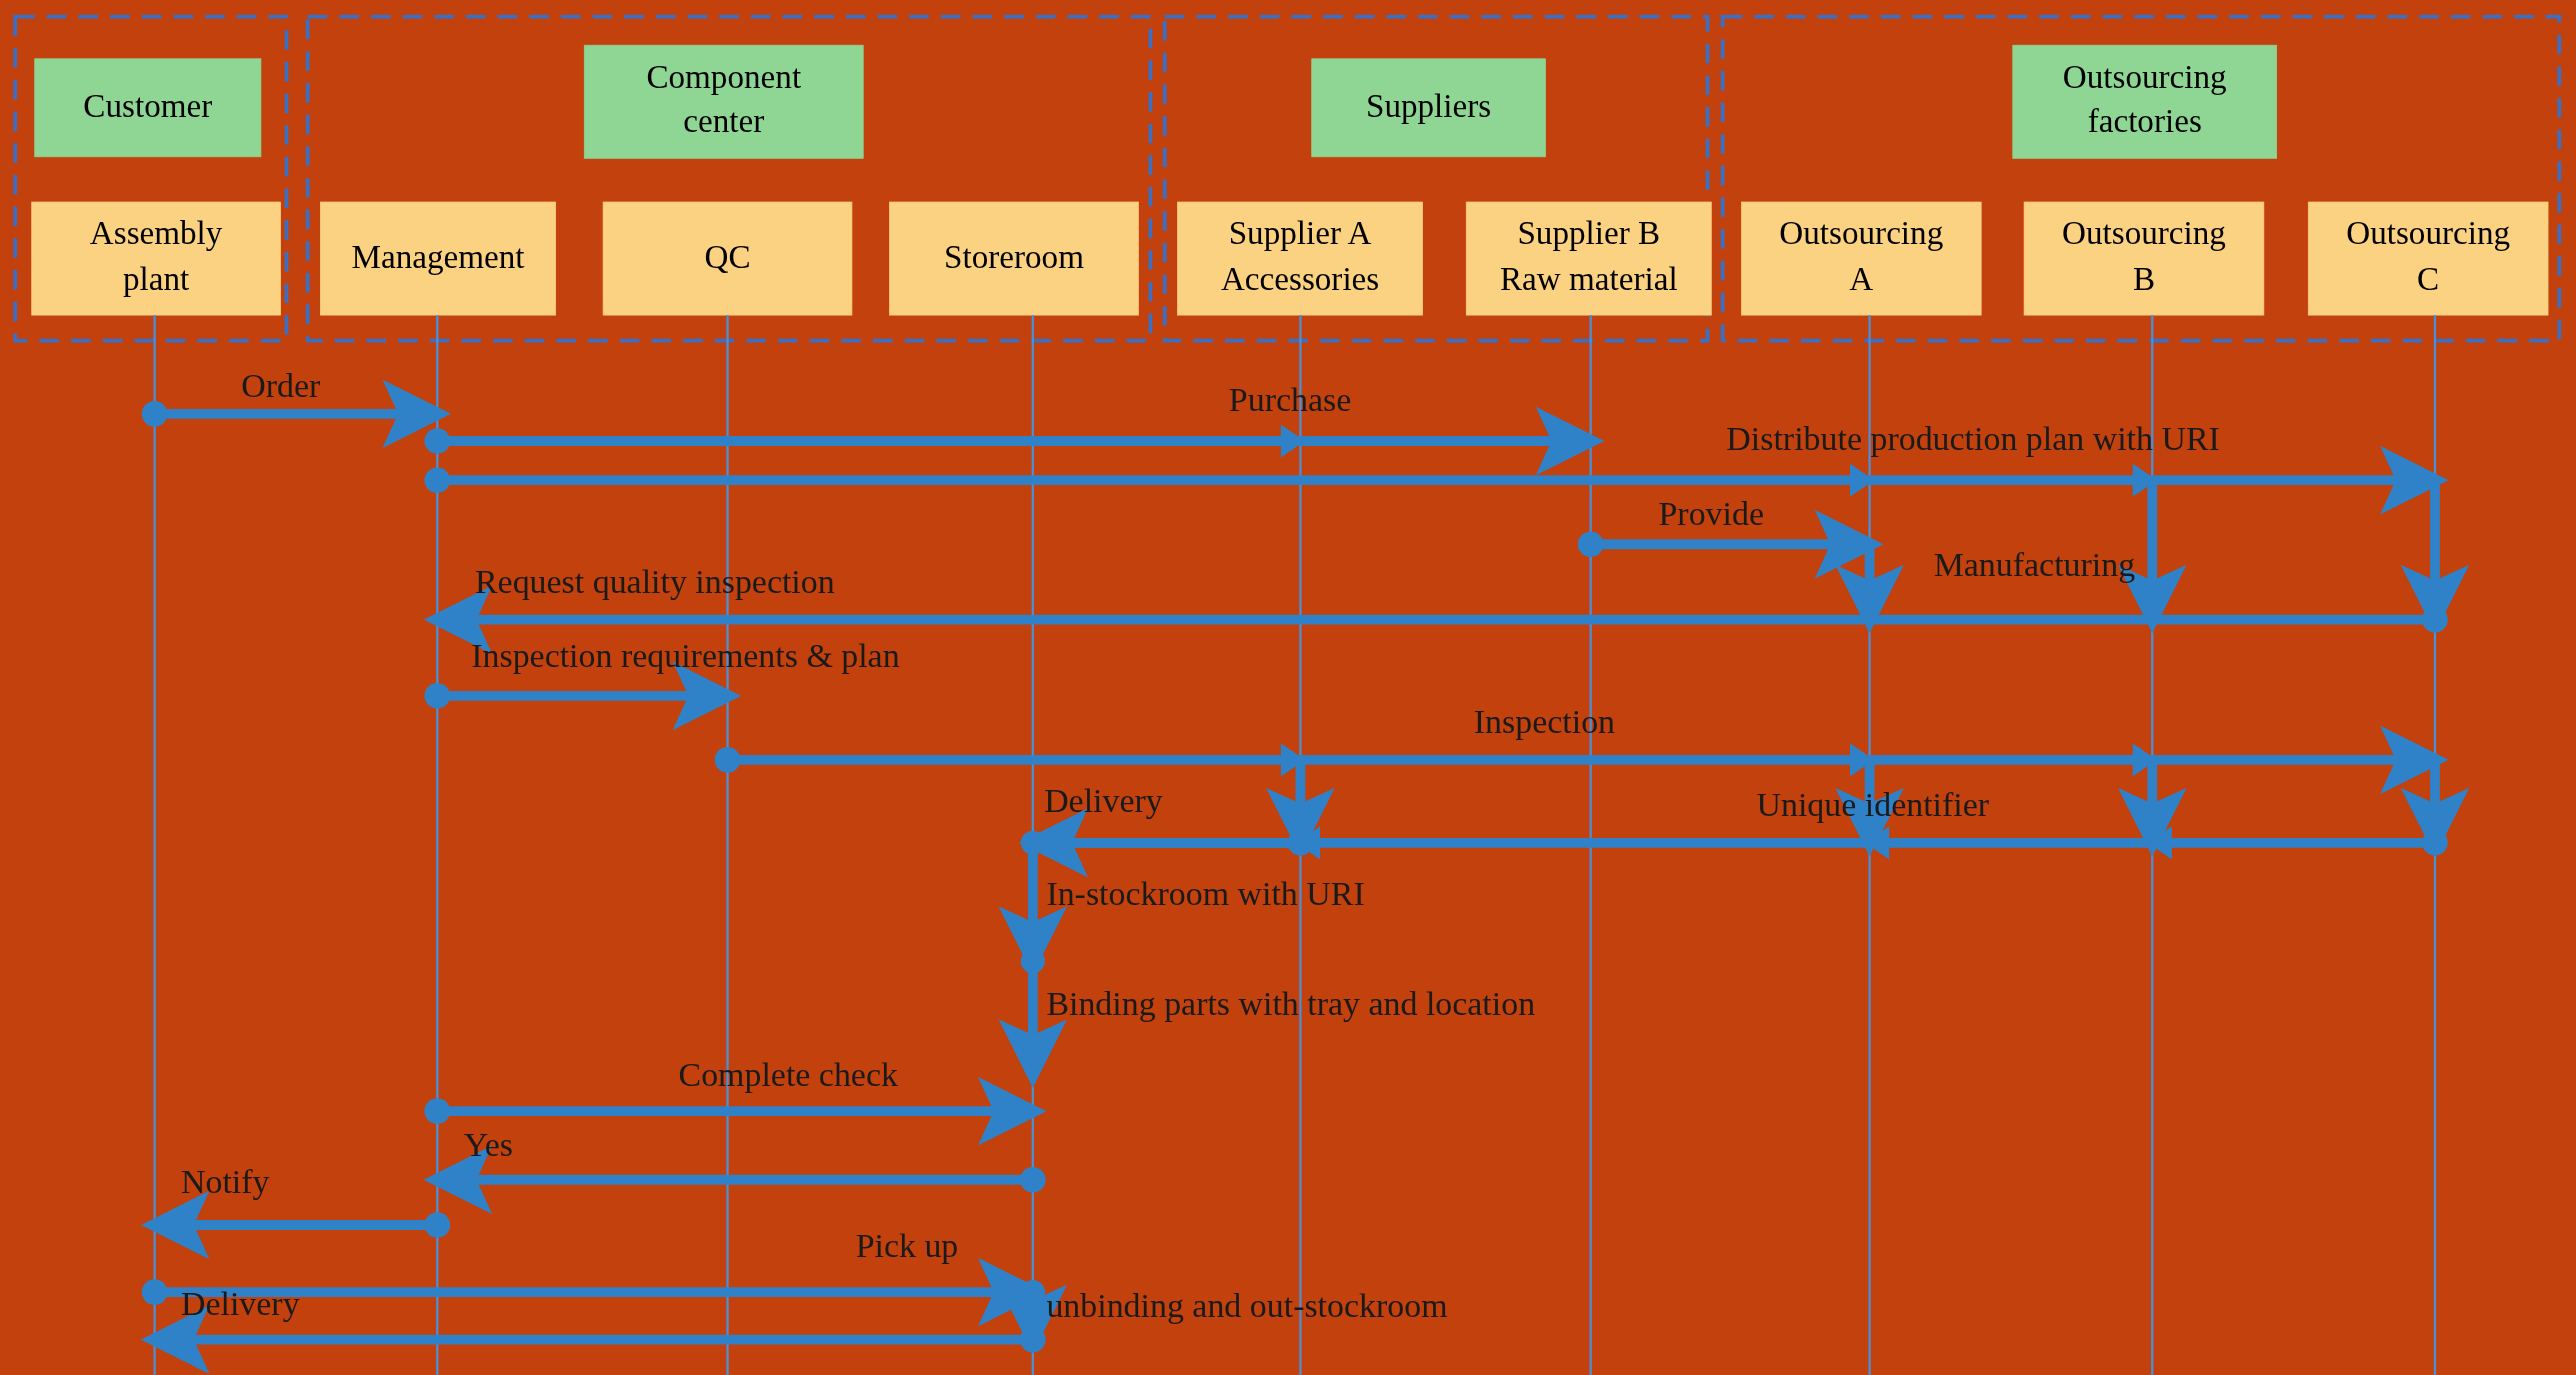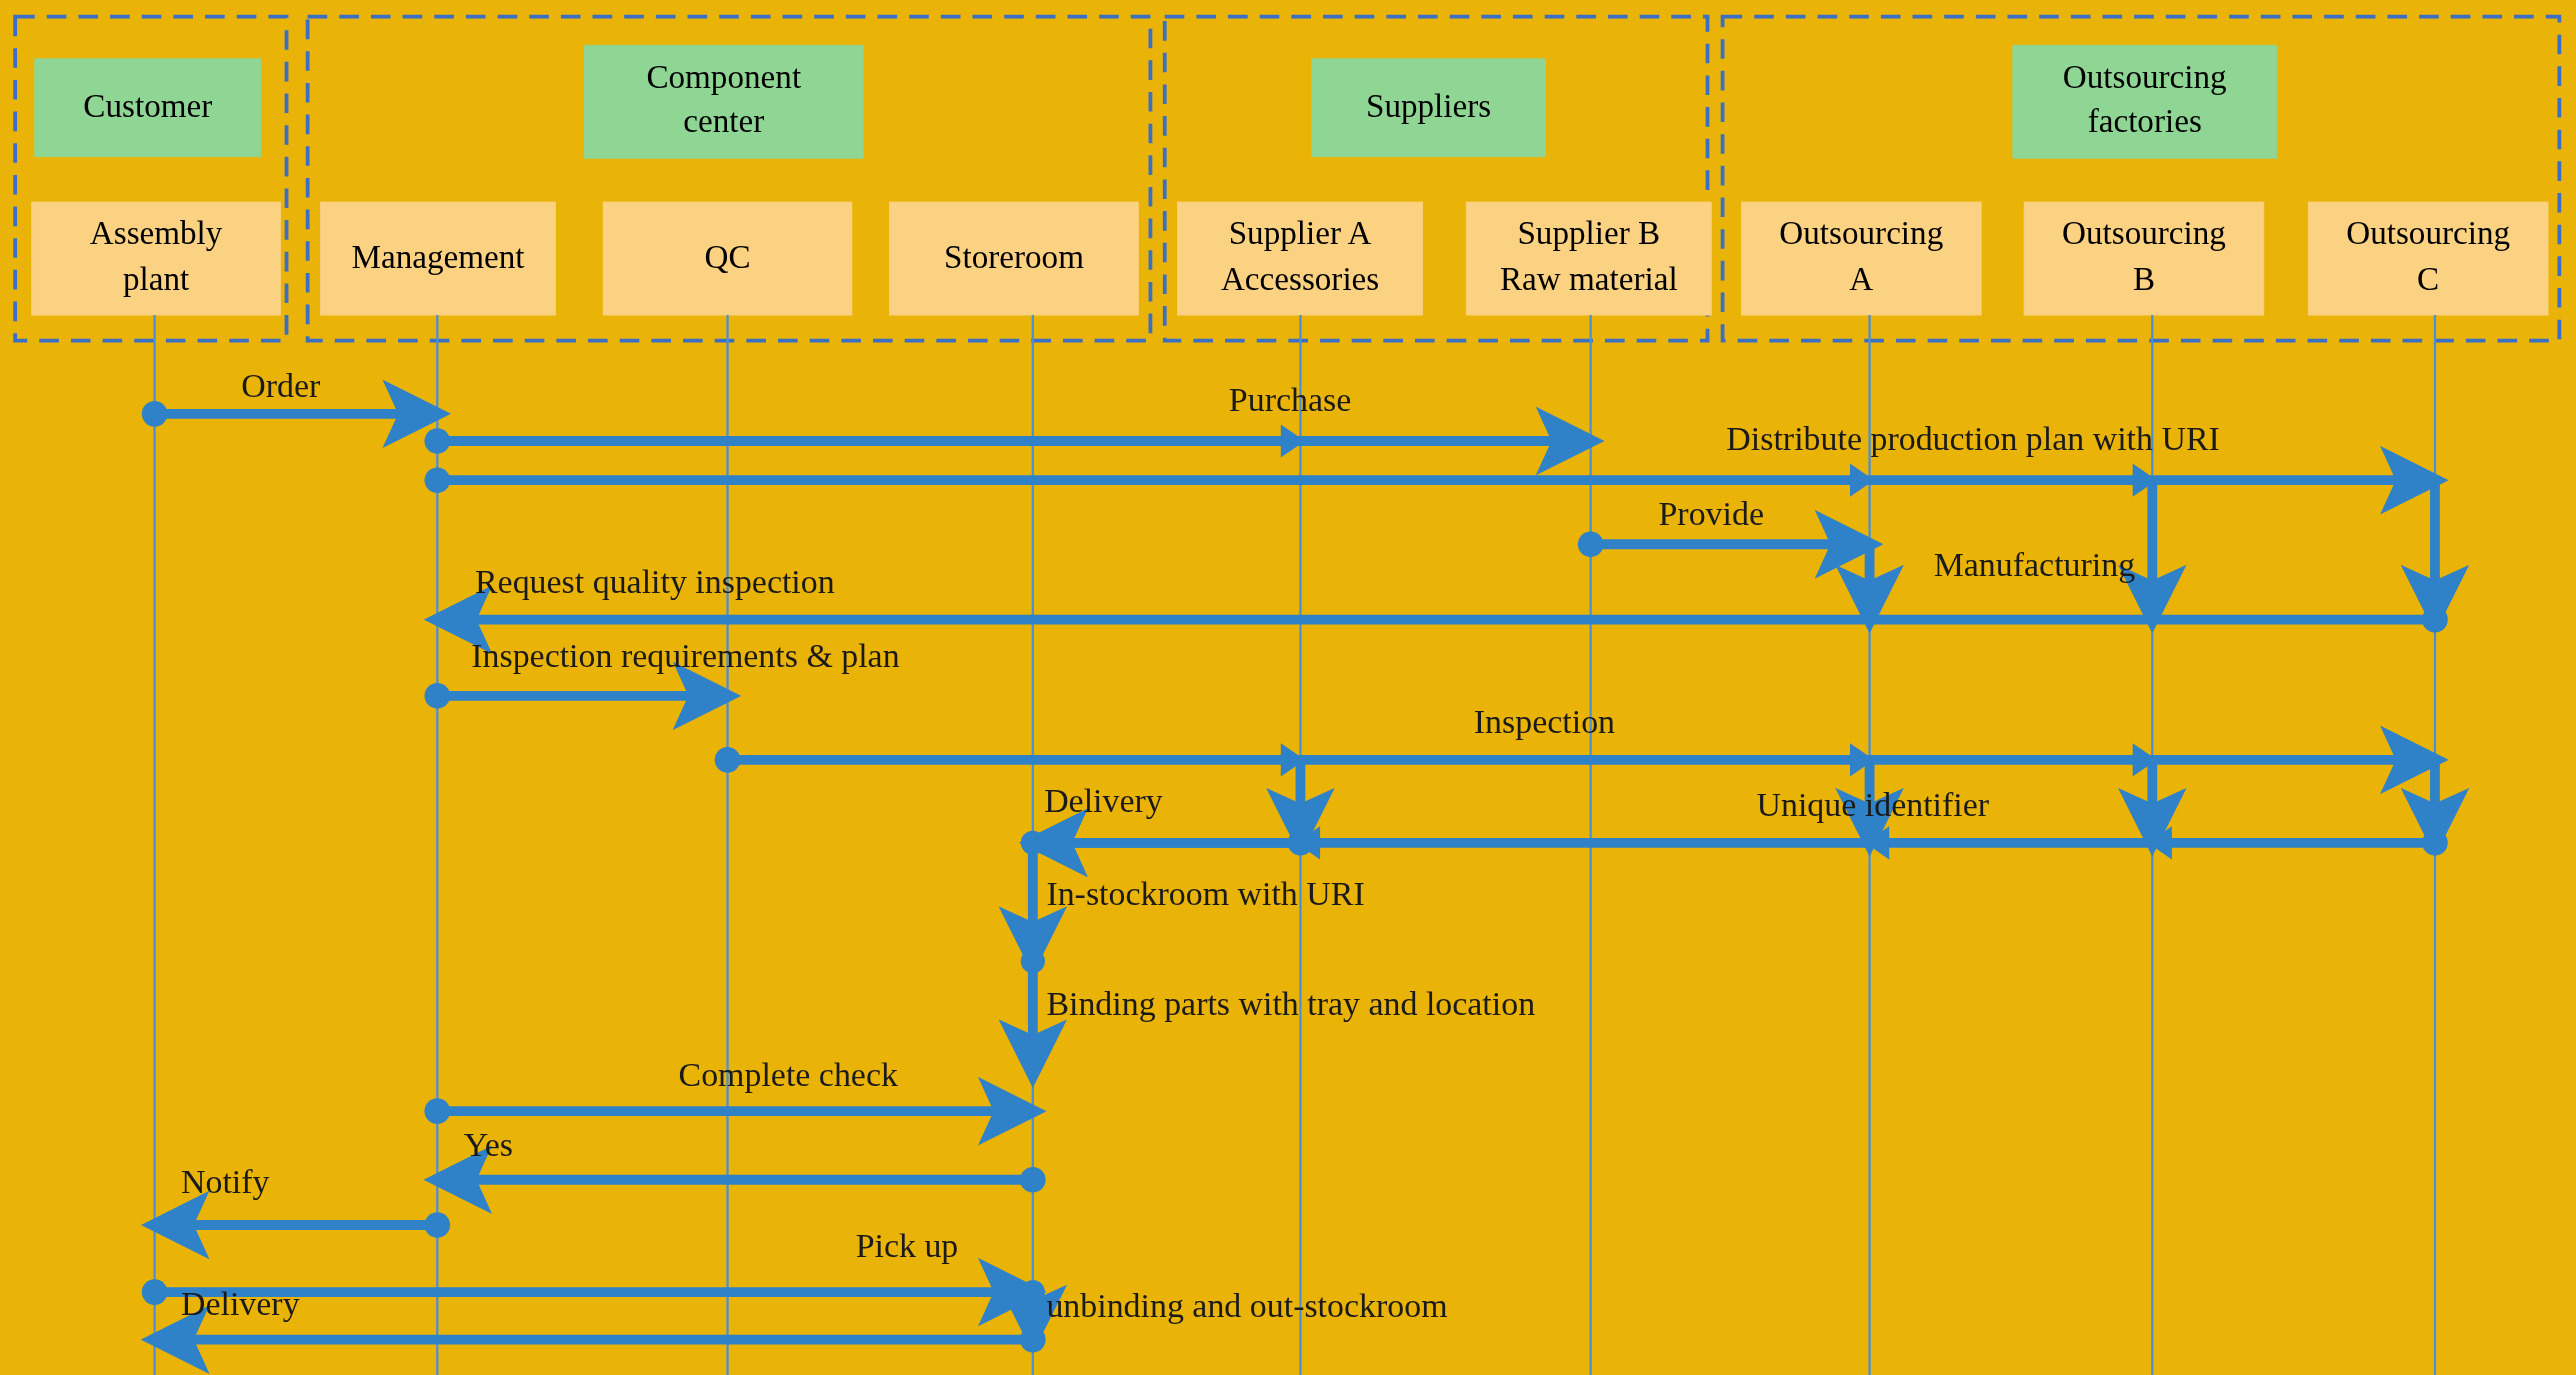--- a/index.html
+++ b/index.html
@@ -1,17 +1,17 @@
 <!DOCTYPE html>
 <html style="font-size:12px"><head>
 <meta charset="utf-8">
 <style>
   html,body{margin:0;padding:0;background:#fff;}
   body{font-family:"Liberation Serif", serif;}
-  #stage{position:relative;width:2576px;height:1375px;background:#eab308;overflow:hidden;}
+  #stage{position:relative;width:2576px;height:1375px;background:#c2410c;overflow:hidden;}
   svg#diagram{position:absolute;left:0;top:0;width:2576px;height:1375px;}
   .grp-box{fill:none;stroke:#3a6fc4;stroke-width:5;stroke-dasharray:26 16;}
   .hdr-green{fill:#8fd694;stroke:#8fd694;}
   .hdr-orange{fill:#fbd182;stroke:#fbd182;}
   .lifeline{stroke:#4a90d9;stroke-width:3;}
   .msg{stroke:#2f82c8;stroke-width:13;fill:none;}
   .dot{fill:#2f82c8;}
   text{fill:#000;font-family:"Liberation Serif", serif;}
   .hdr-label{font-size:44px;text-anchor:middle;dominant-baseline:middle;}
   .msg-label{font-size:45px;fill:#1a1a1a;}

